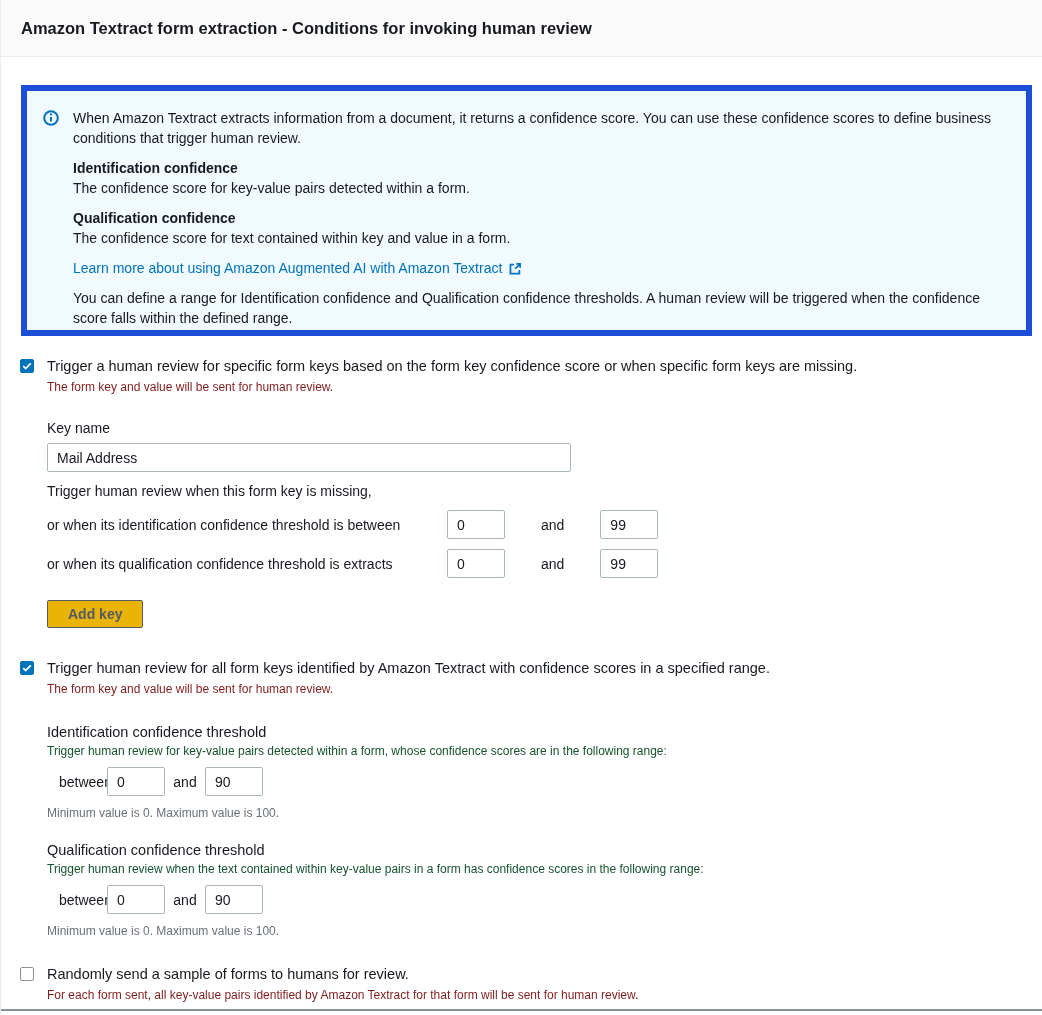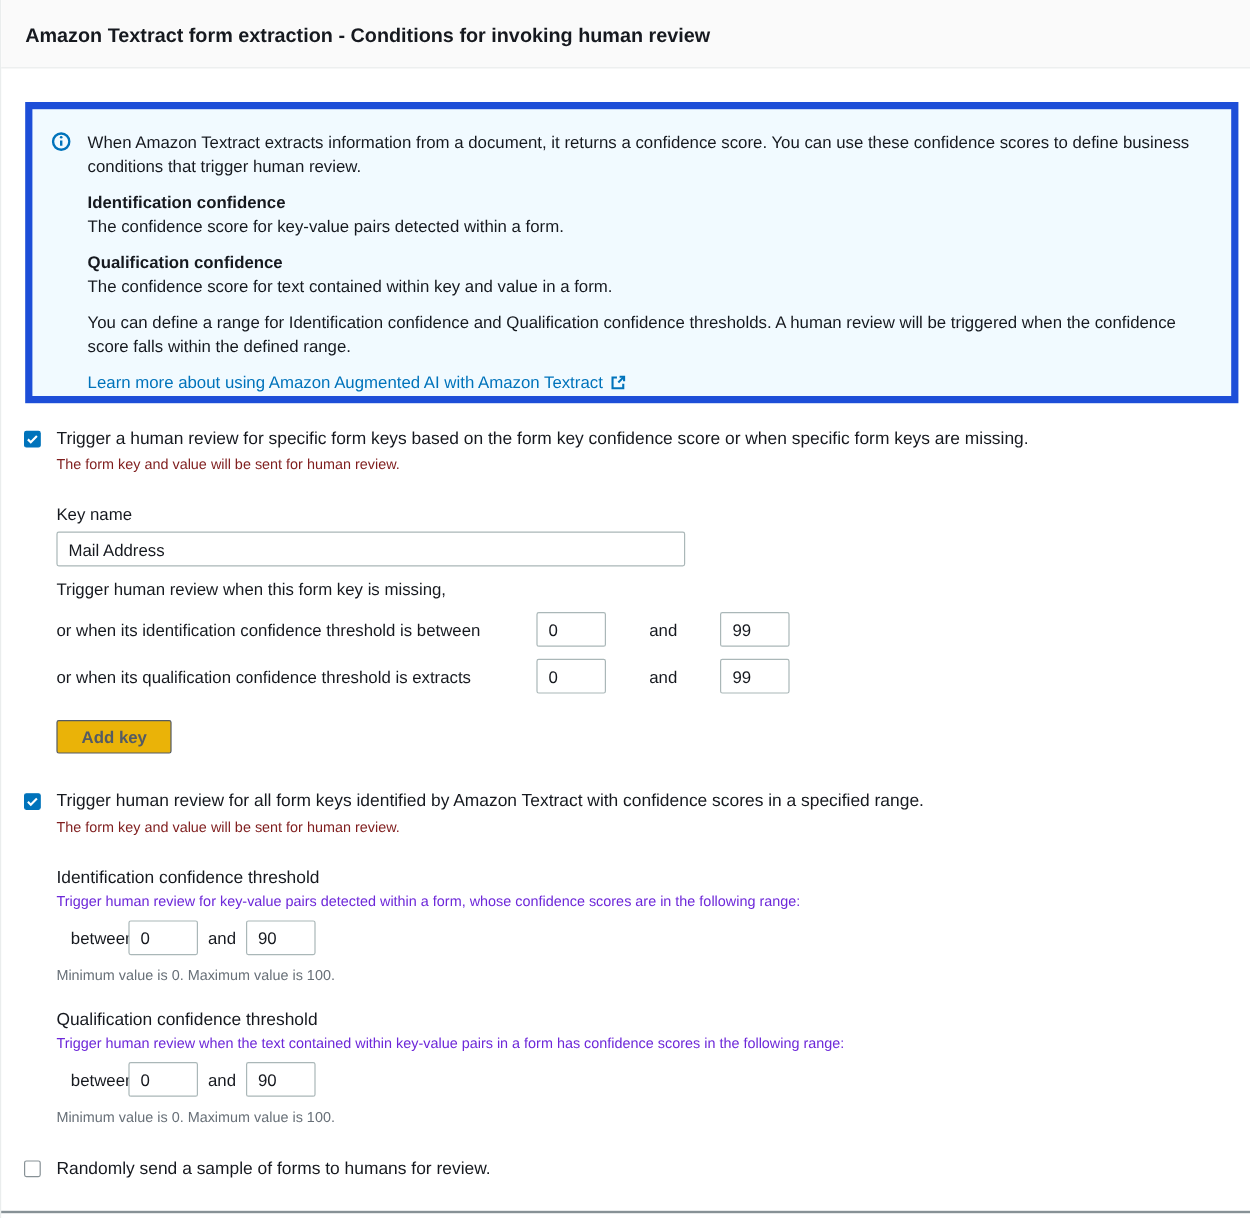--- a/index.html
+++ b/index.html
@@ -12,22 +12,22 @@
   }
   .page {
     width: 1042px; height: 1015px;
     border-left: 1px solid #eaeded;
     display: flex; flex-direction: column;
   }
   
   .page-header {
     height: 57px; background: #fafafa;
     border-bottom: 1px solid #eaeded;
-    display: flex; align-items: flex-end;
-    padding: 16px 20px;
+    display: flex; align-items: center;
+    padding: 4px 20px;
     flex: 0 0 auto;
   }
   .page-header h1 { font-size: 16.5px; font-weight: bold; color: #16191f; }
 
   .content { flex: 1 1 auto; }
 
   
   .info-box {
     margin: 28px 10px 0 20px;
     border: 6px solid #1d4ed8;
@@ -103,21 +103,21 @@
   }
 
   .mt20 { margin-top: 20px; }
   .mt26 { margin-top: 26px; }
   .mt30 { margin-top: 30px; }
 
   .threshold-group { margin-left: 27px; }
   .group-heading { font-size: 14.5px; color: #16191f; }
   .group-heading.first { margin-top: 27px; }
   .group-heading.second { margin-top: 22px; }
-  .group-desc { font-size: 12px; line-height: 16px; color: #6d28d9; margin-top: 3px; }
+  .group-desc { font-size: 12px; line-height: 16px; color: #14532d; margin-top: 3px; }
   .between-row { display: flex; align-items: center; margin-top: 8px; font-size: 14px; }
   .between-row .between-label { width: 60px; flex: 0 0 auto; padding-left: 12px; }
   .between-row .and-label { width: 40px; text-align: center; padding: 0; }
   .range-note { font-size: 12px; color: #687078; margin-top: 10px; }
 
   .bottom-rule { margin-top: auto; height: 2px; background: #879196; margin-bottom: 4px; flex: 0 0 auto; }
 </style>
 </head>
 <body>
 
@@ -136,33 +136,33 @@
           <line x1="8" y1="7" x2="8" y2="11.4" stroke="#0073bb" stroke-width="2"></line>
           <circle cx="8" cy="4.4" r="1.1" fill="#0073bb"></circle>
         </svg>
       </span>
       <div class="info-content">
         <p>When Amazon Textract extracts information from a document, it returns a confidence score. You can use these confidence scores to define business conditions that trigger human review.</p>
         <p class="def-heading">Identification confidence</p>
         <p class="def-body">The confidence score for key-value pairs detected within a form.</p>
         <p class="def-heading">Qualification confidence</p>
         <p class="def-body">The confidence score for text contained within key and value in a form.</p>
-        <p>You can define a range for Identification confidence and Qualification confidence thresholds. A human review will be triggered when the confidence score falls within the defined range.</p>
         <p>
           <a class="link">
             <span>Learn more about using Amazon Augmented AI with Amazon Textract</span>
             <span class="ext-icon">
               <svg width="14" height="14" viewBox="0 0 16 16">
                 <path d="M13 9v4.2H2.8V3H7" fill="none" stroke="#0073bb" stroke-width="2"></path>
                 <path d="M9.5 2.2h4.3v4.3" fill="none" stroke="#0073bb" stroke-width="2"></path>
                 <path d="M13.4 2.6L8.3 7.7" fill="none" stroke="#0073bb" stroke-width="2"></path>
               </svg>
             </span>
           </a>
         </p>
+        <p>You can define a range for Identification confidence and Qualification confidence thresholds. A human review will be triggered when the confidence score falls within the defined range.</p>
       </div>
     </div>
 
     <section class="section mt20">
       <div class="cb-row">
         <span class="checkbox checked">
           <svg width="12" height="12" viewBox="0 0 16 16">
               <path d="M3 8.2l3.2 3.2L13 4.5" fill="none" stroke="#ffffff" stroke-width="2.4"></path>
             </svg>
         </span>
@@ -234,20 +234,21 @@
 
     <section class="section mt26">
       <div class="cb-row">
         <span class="checkbox">
           <svg width="12" height="12" viewBox="0 0 16 16">
               <path d="M3 8.2l3.2 3.2L13 4.5" fill="none" stroke="#ffffff" stroke-width="2.4"></path>
             </svg>
         </span>
         <div>
           <div class="cb-label">Randomly send a sample of forms to humans for review.</div>
+          <div class="cb-desc">For each form sent, all key-value pairs identified by Amazon Textract for that form will be sent for human review.</div>
         </div>
       </div>
     </section>
 
   </main>
 
   <div class="bottom-rule"></div>
 </div>
 
 </body></html>

